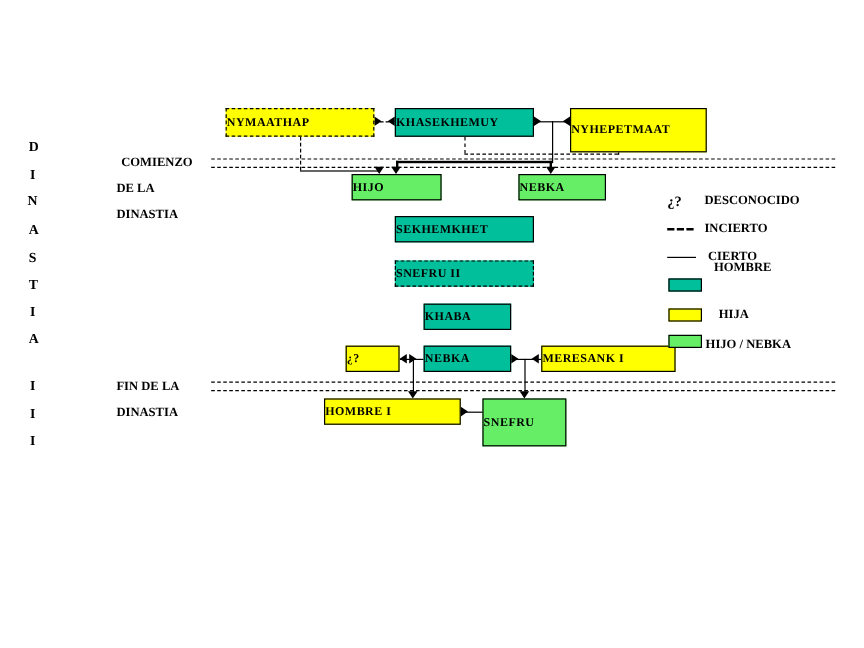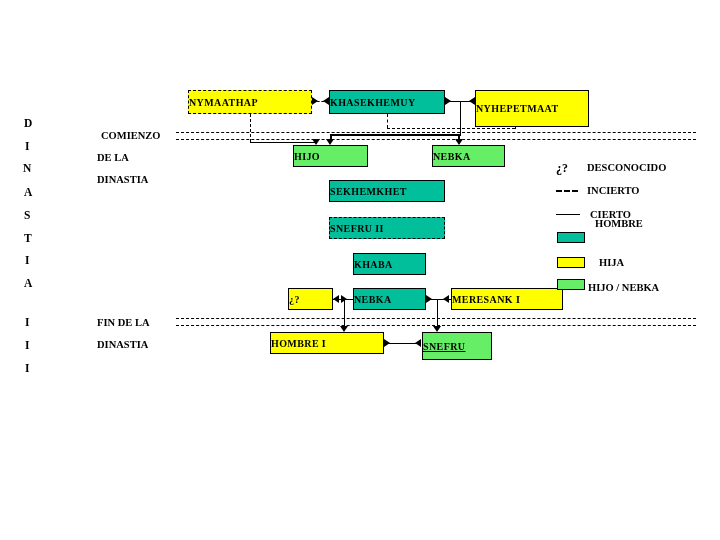--- a/index.html
+++ b/index.html
@@ -157,21 +157,21 @@
       </div>
       <div class="node male" style="left: 353px; top: 288px; width: 73px; height: 22px;">
         <span>NEBKA</span>
       </div>
       <div class="node female" style="left: 451px; top: 288px; width: 112px; height: 22px;">
         <span>MERESANK I</span>
       </div>
       <div class="node female" style="left: 270px; top: 332px; width: 114px; height: 22px;">
         <span>HOMBRE  I</span>
       </div>
-      <div class="node child" style="left: 422px; top: 332px; width: 70px; height: 28px; text-decoration: underline;">
+      <div class="node child" style="left: 402px; top: 332px; width: 70px; height: 40px;">
         <span>SNEFRU</span>
       </div>
     </div>
 
   <div class="lg-sym" style="left:556px;top:161px;">¿?</div>
   <div class="lg-text" style="left:587px;top:162px;">DESCONOCIDO</div>
 
   <div class="lg-dash" style="left:556px;top:190px;"></div>
   <div class="lg-text" style="left:587px;top:185px;">INCIERTO</div>
 

